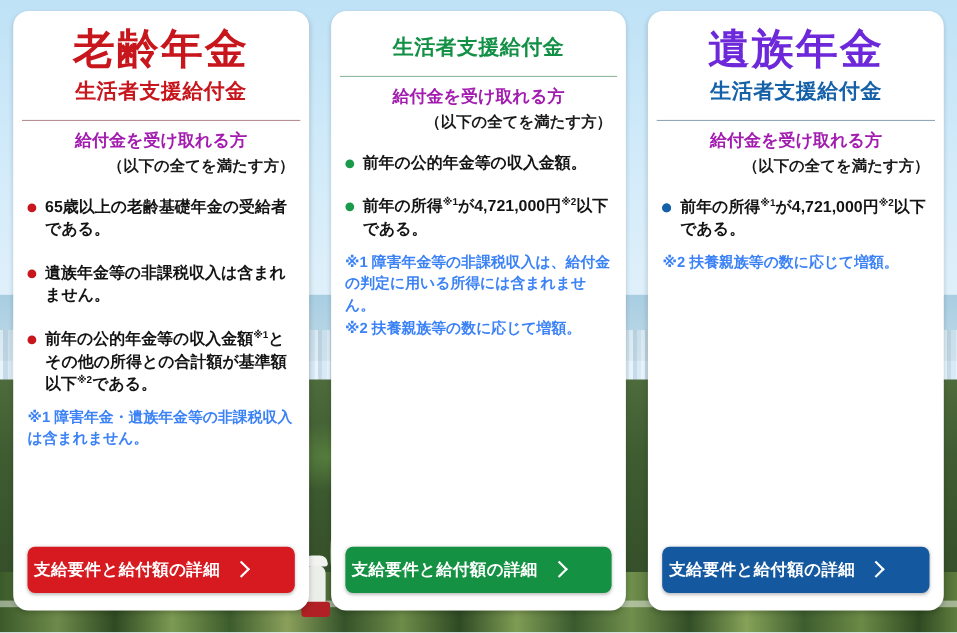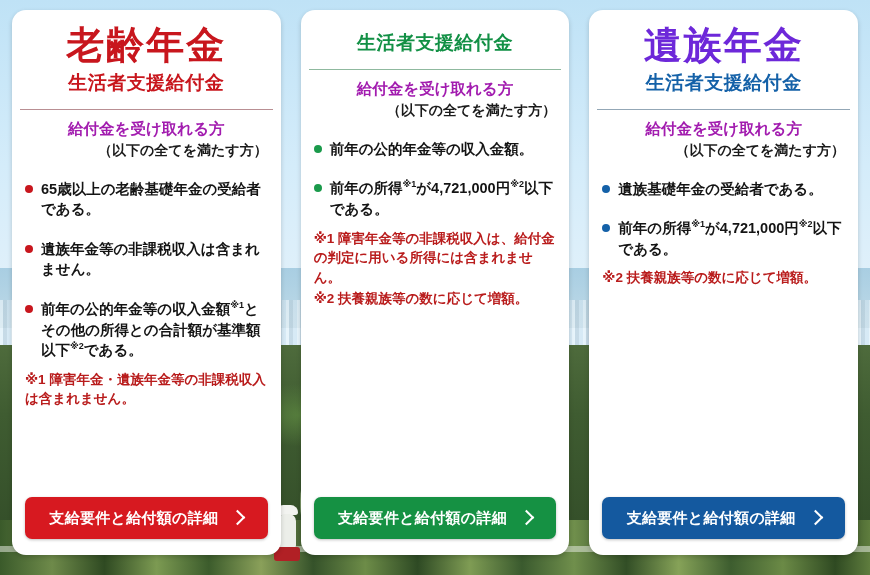--- a/index.html
+++ b/index.html
@@ -209,31 +209,30 @@
   }
 
   .notes {
     margin-top: 6px;
   }
   .notes p {
     margin: 0 0 1px 0;
     font-size: 13.5px;
     font-weight: bold;
     line-height: 1.46;
-    color: #b91c1c;
+    color: #3b82f6;
   }
 
   .card-foot {
     padding: 0 13px 16px 13px;
     margin-top: auto;
   }
   .cta {
     display: flex;
     align-items: center;
-    justify-content: center;
     gap: 14px;
     width: 100%;
     height: 42px;
     border: none;
     border-radius: 7px;
     color: #ffffff;
     font-family: "Liberation Sans", "DejaVu Sans", sans-serif;
     font-size: 15px;
     font-weight: bold;
     letter-spacing: .3px;
@@ -322,21 +321,21 @@
       <div class="card">
         <div class="card-head">
           <div class="card-title" style="color: #6d28d9;">遺族年金</div>
           <div class="card-subtitle" style="color: rgb(20, 97, 168);">生活者支援給付金</div>
         </div>
         <div class="card-rule" style="background: rgb(147, 167, 182);"></div>
         <div class="card-body">
           <div class="eligible-head">給付金を受け取れる方</div>
           <div class="eligible-sub">（以下の全てを満たす方）</div>
           <ul class="bullets">
-            <li><span class="dot" style="background: rgb(20, 97, 168);"></span><span>遺族基礎年金の受給者である。</span></li>
+            <li><span class="dot" style="background: rgb(20, 97, 168);"></span></li>
             <li><span class="dot" style="background: rgb(20, 97, 168);"></span><span>前年の所得</span><sup class="mark">※1</sup><span>が4,721,000円</span><sup class="mark">※2</sup><span>以下である。</span></li>
           </ul>
           <div class="notes">
             <p>※2 扶養親族等の数に応じて増額。</p>
           </div>
         </div>
         <div class="card-foot">
           <button class="cta" style="background: rgb(20, 89, 159);">
             <span>支給要件と給付額の詳細</span>
             <span class="chev"></span>

